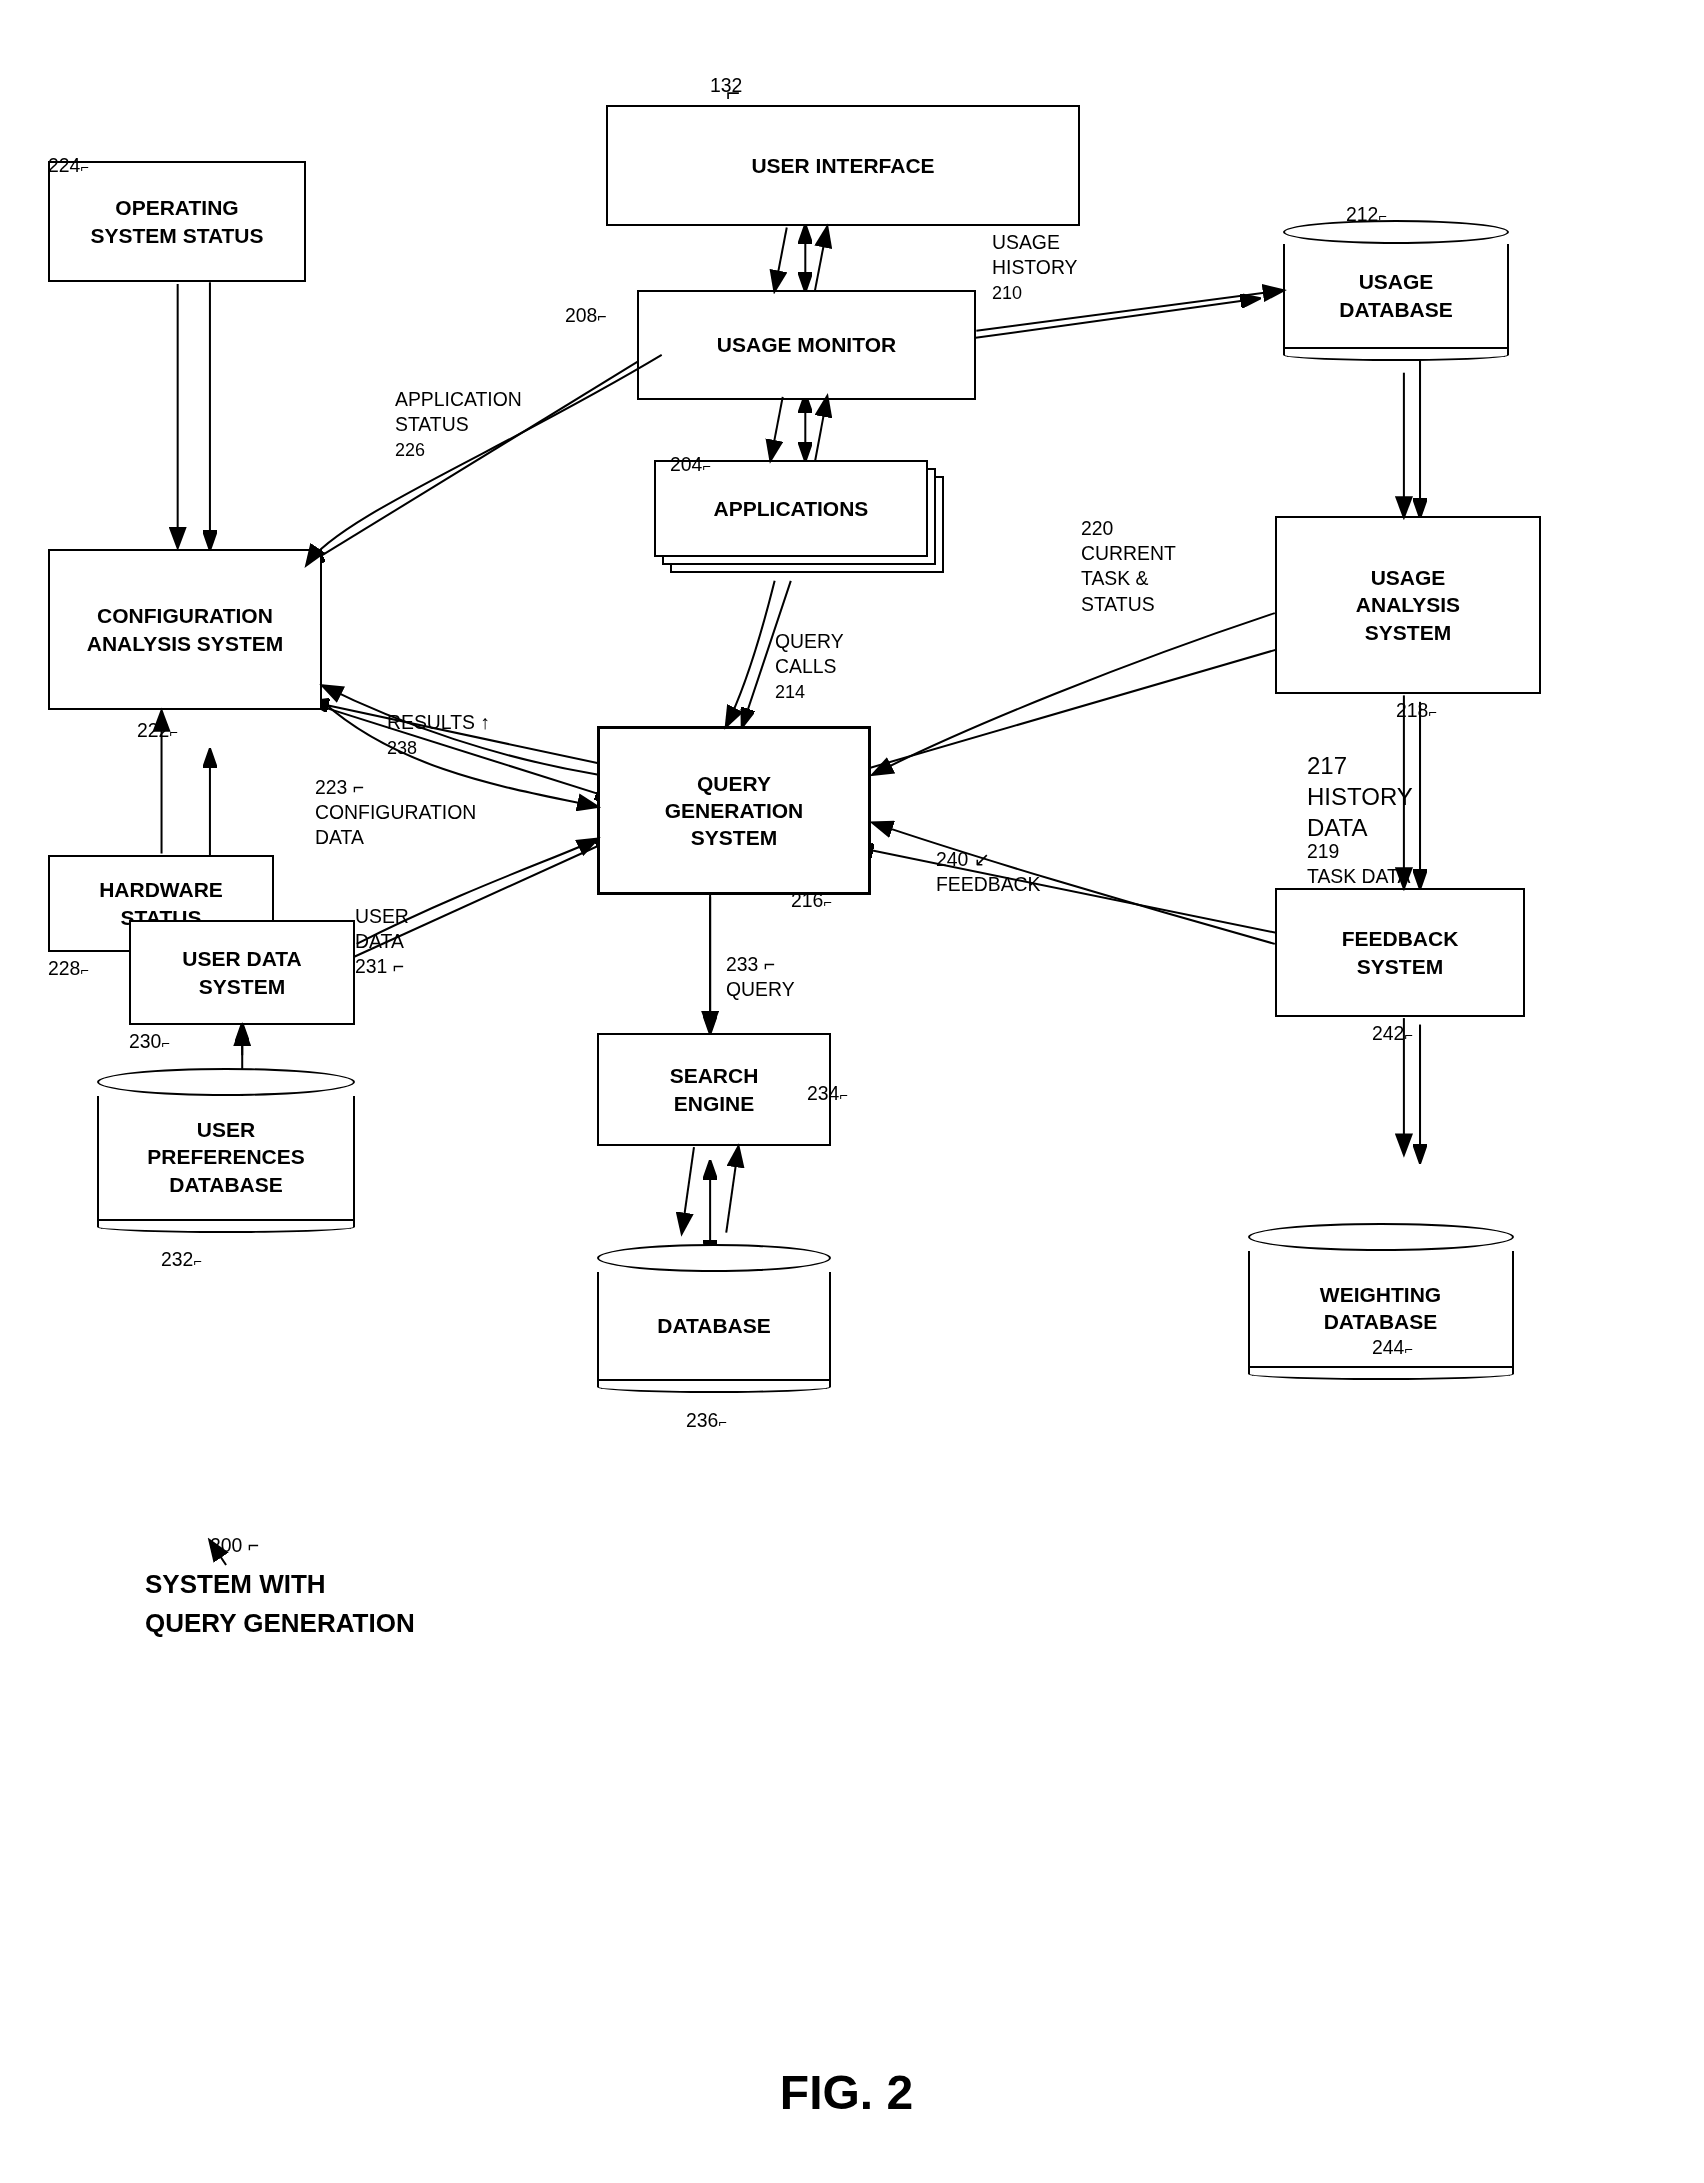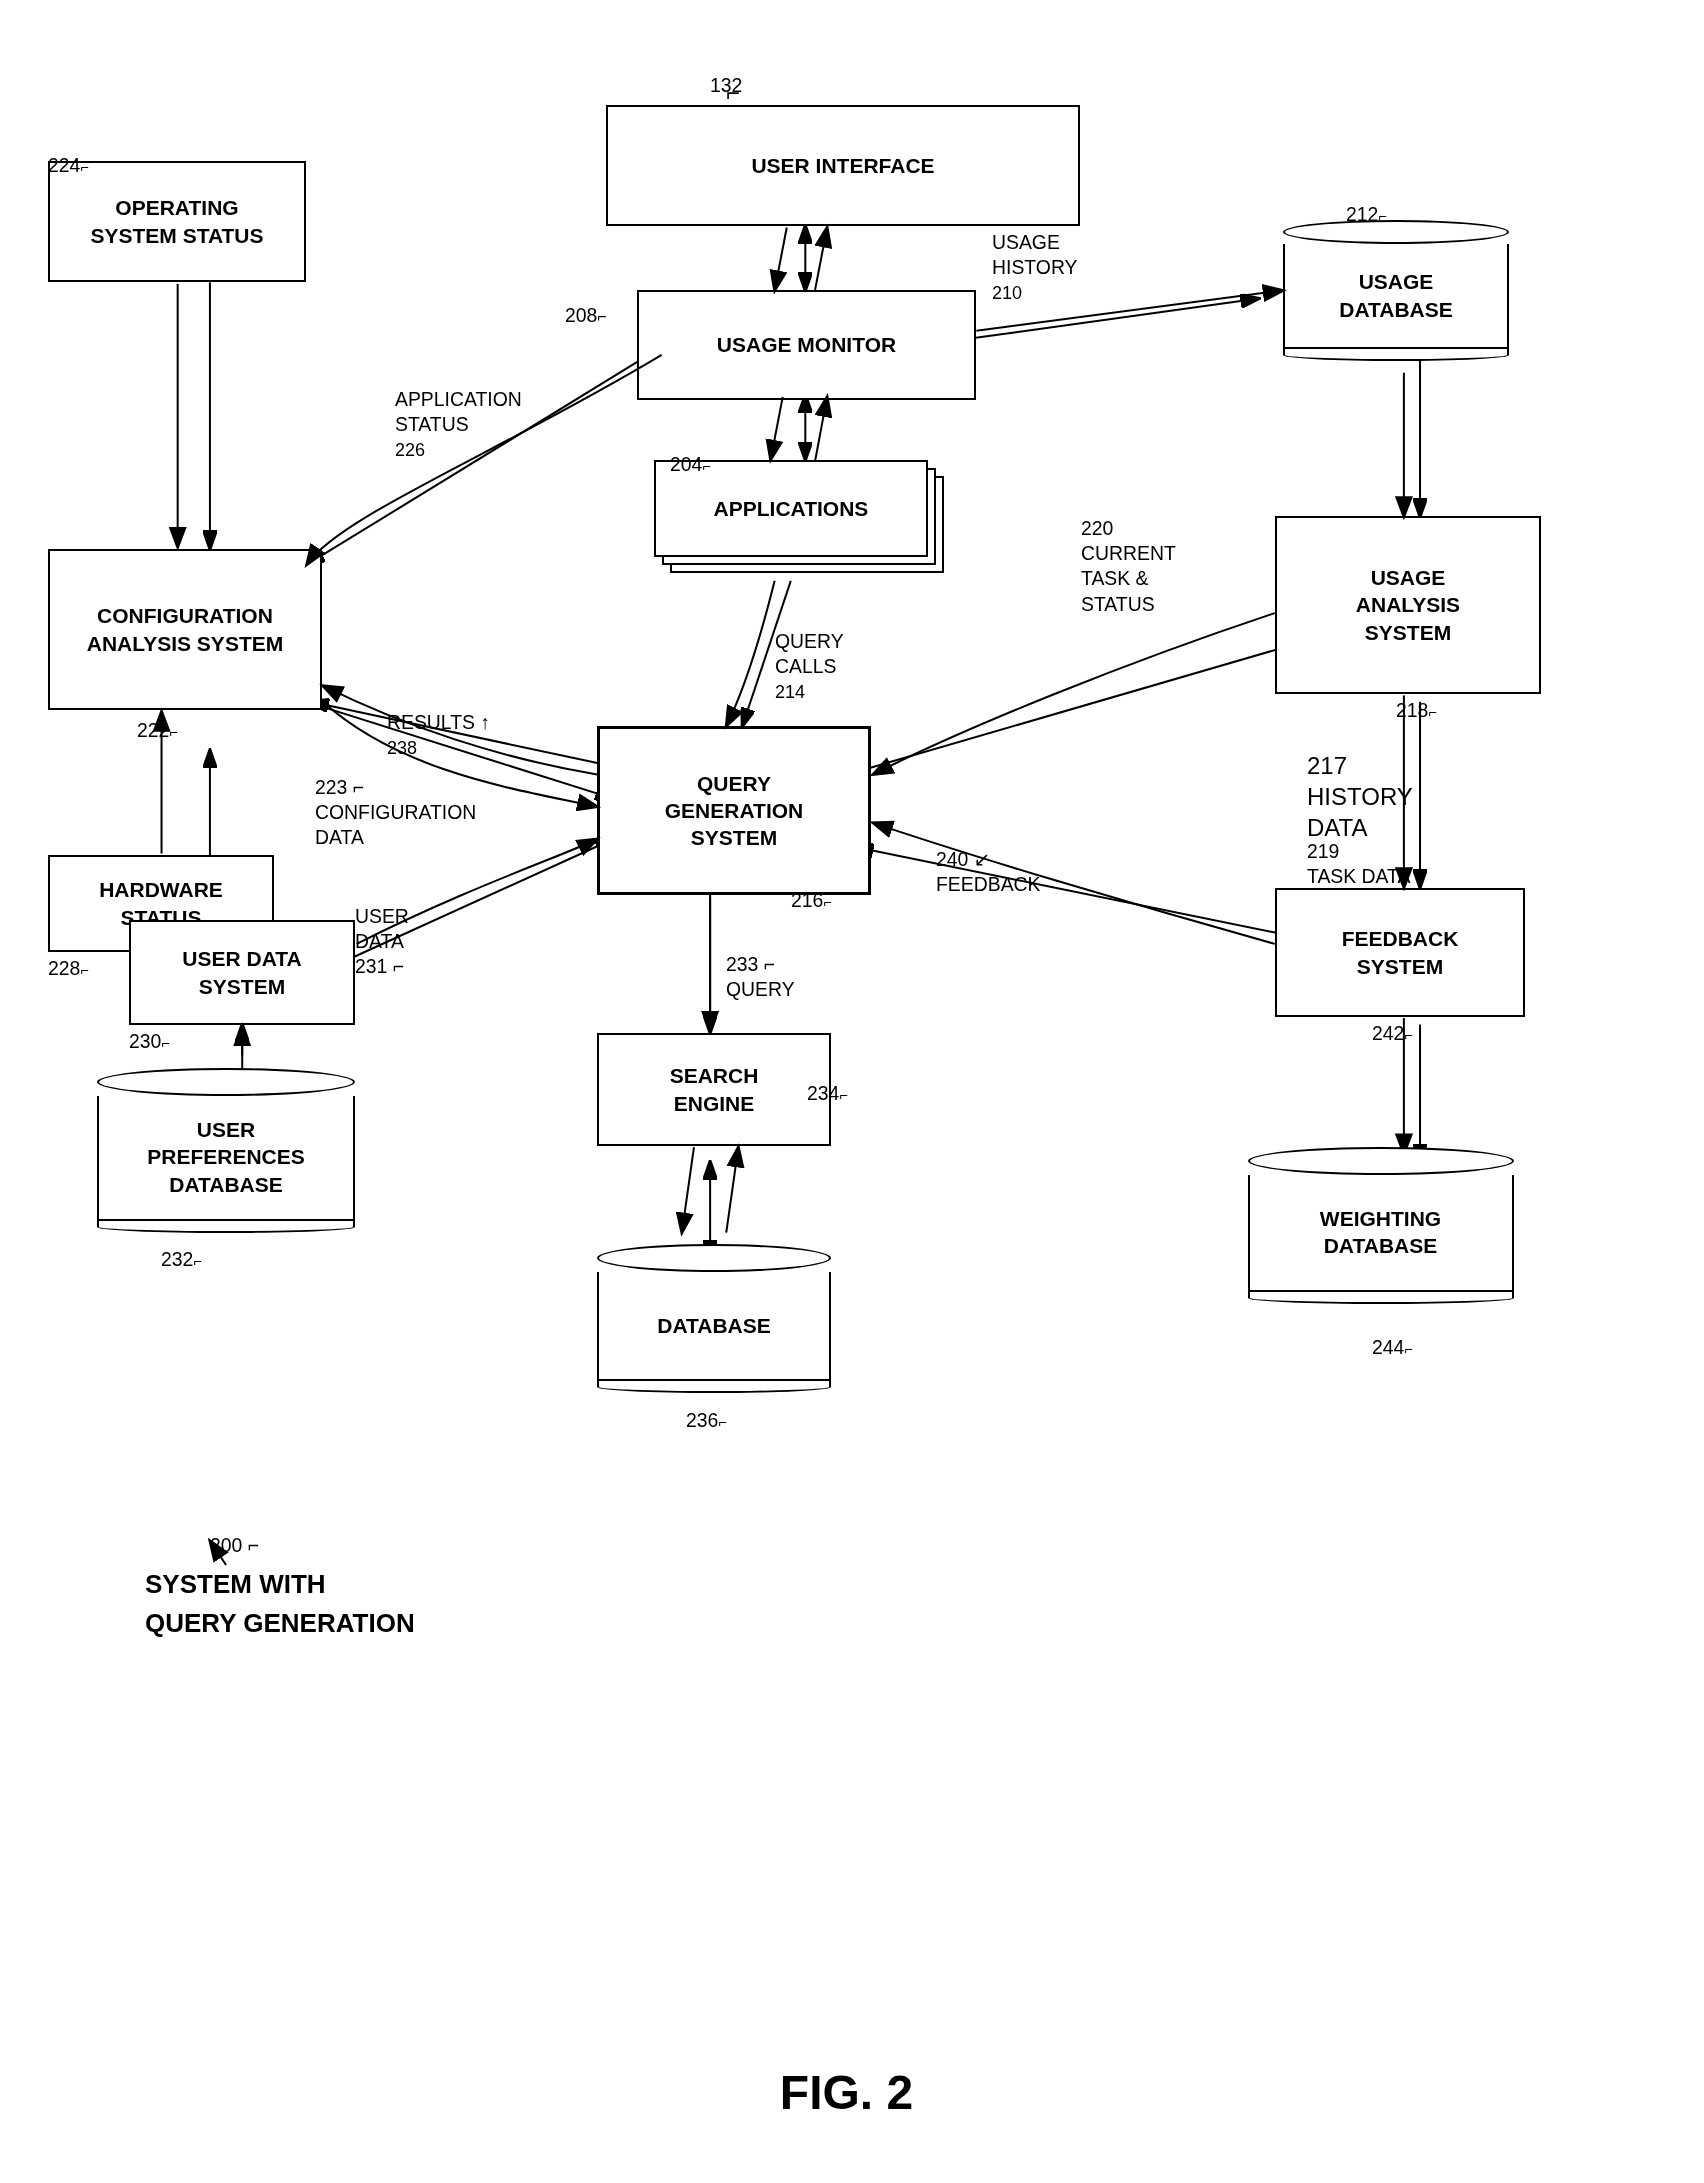--- a/index.html
+++ b/index.html
@@ -269,21 +269,21 @@
   <div class="box" style="left:1275px; top:516px; width:266px; height:178px;">
     <span>USAGE<br>ANALYSIS<br>SYSTEM</span>
   </div>
   <div class="label" style="left:1396px; top:698px;">218<span style="font-size:14.5px;">⌐</span></div>
 
   <div class="box" style="left:1275px; top:888px; width:250px; height:129px;">
     <span>FEEDBACK<br>SYSTEM</span>
   </div>
   <div class="label" style="left:1372px; top:1021px;">242<span style="font-size:14.5px;">⌐</span></div>
 
-  <div class="cylinder" style="left:1259px; top:1136px; width:224px; height:178px;padding-left:19px;">
+  <div class="cylinder" style="left:1259px; top:1212px; width:224px; height:178px;padding-left:19px;">
     <div class="cylinder-top" style="width:266px; height:28px; border-radius:50%;"></div>
     <div class="cylinder-body" style="width:266px; height:117px;">
       <span>WEIGHTING<br>DATABASE</span>
     </div>
     <div class="cylinder-bottom-cap" style="width:266px;"></div>
   </div>
   <div class="label" style="left:1372px; top:1335px;">244<span style="font-size:14.5px;">⌐</span></div>
 
   <div class="label" style="left:992px; top:230px; font-size:19.4px;">
     <span>USAGE<br>HISTORY</span><br>

